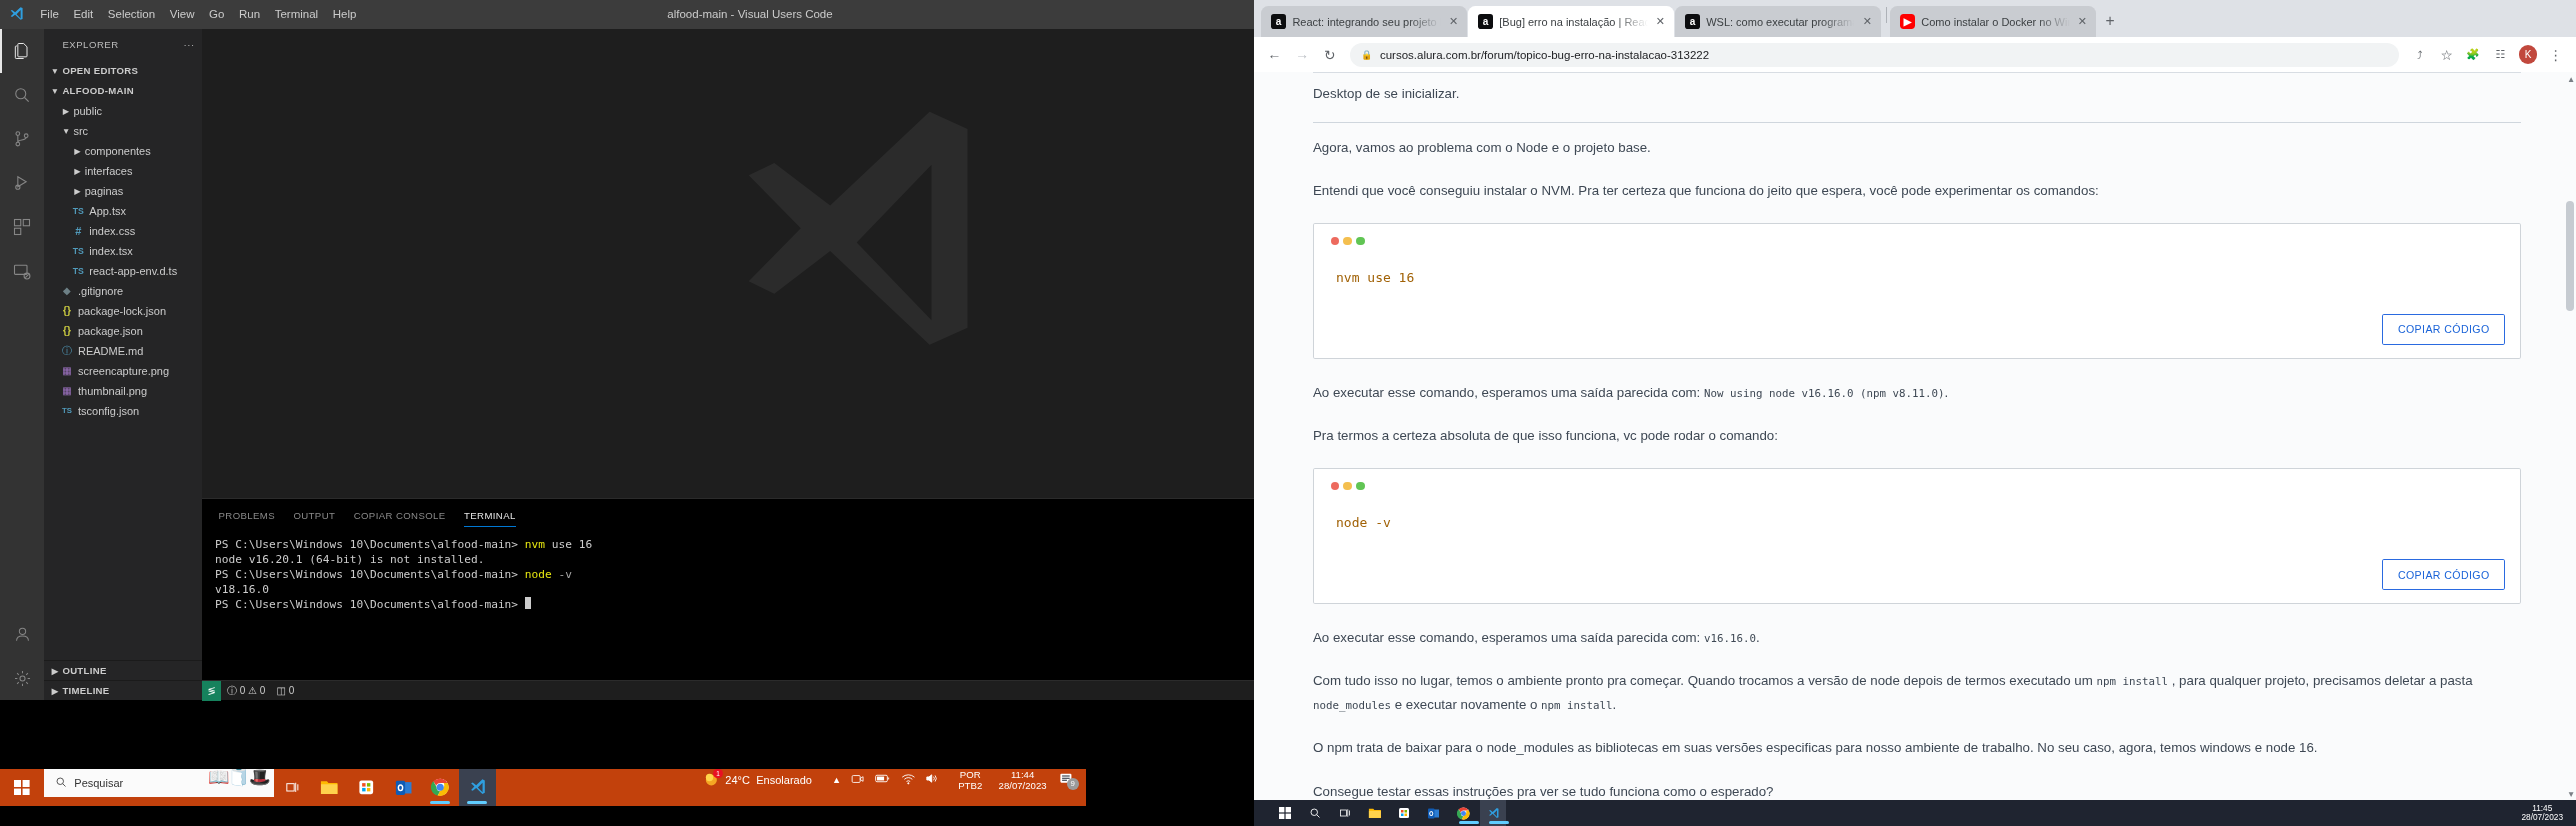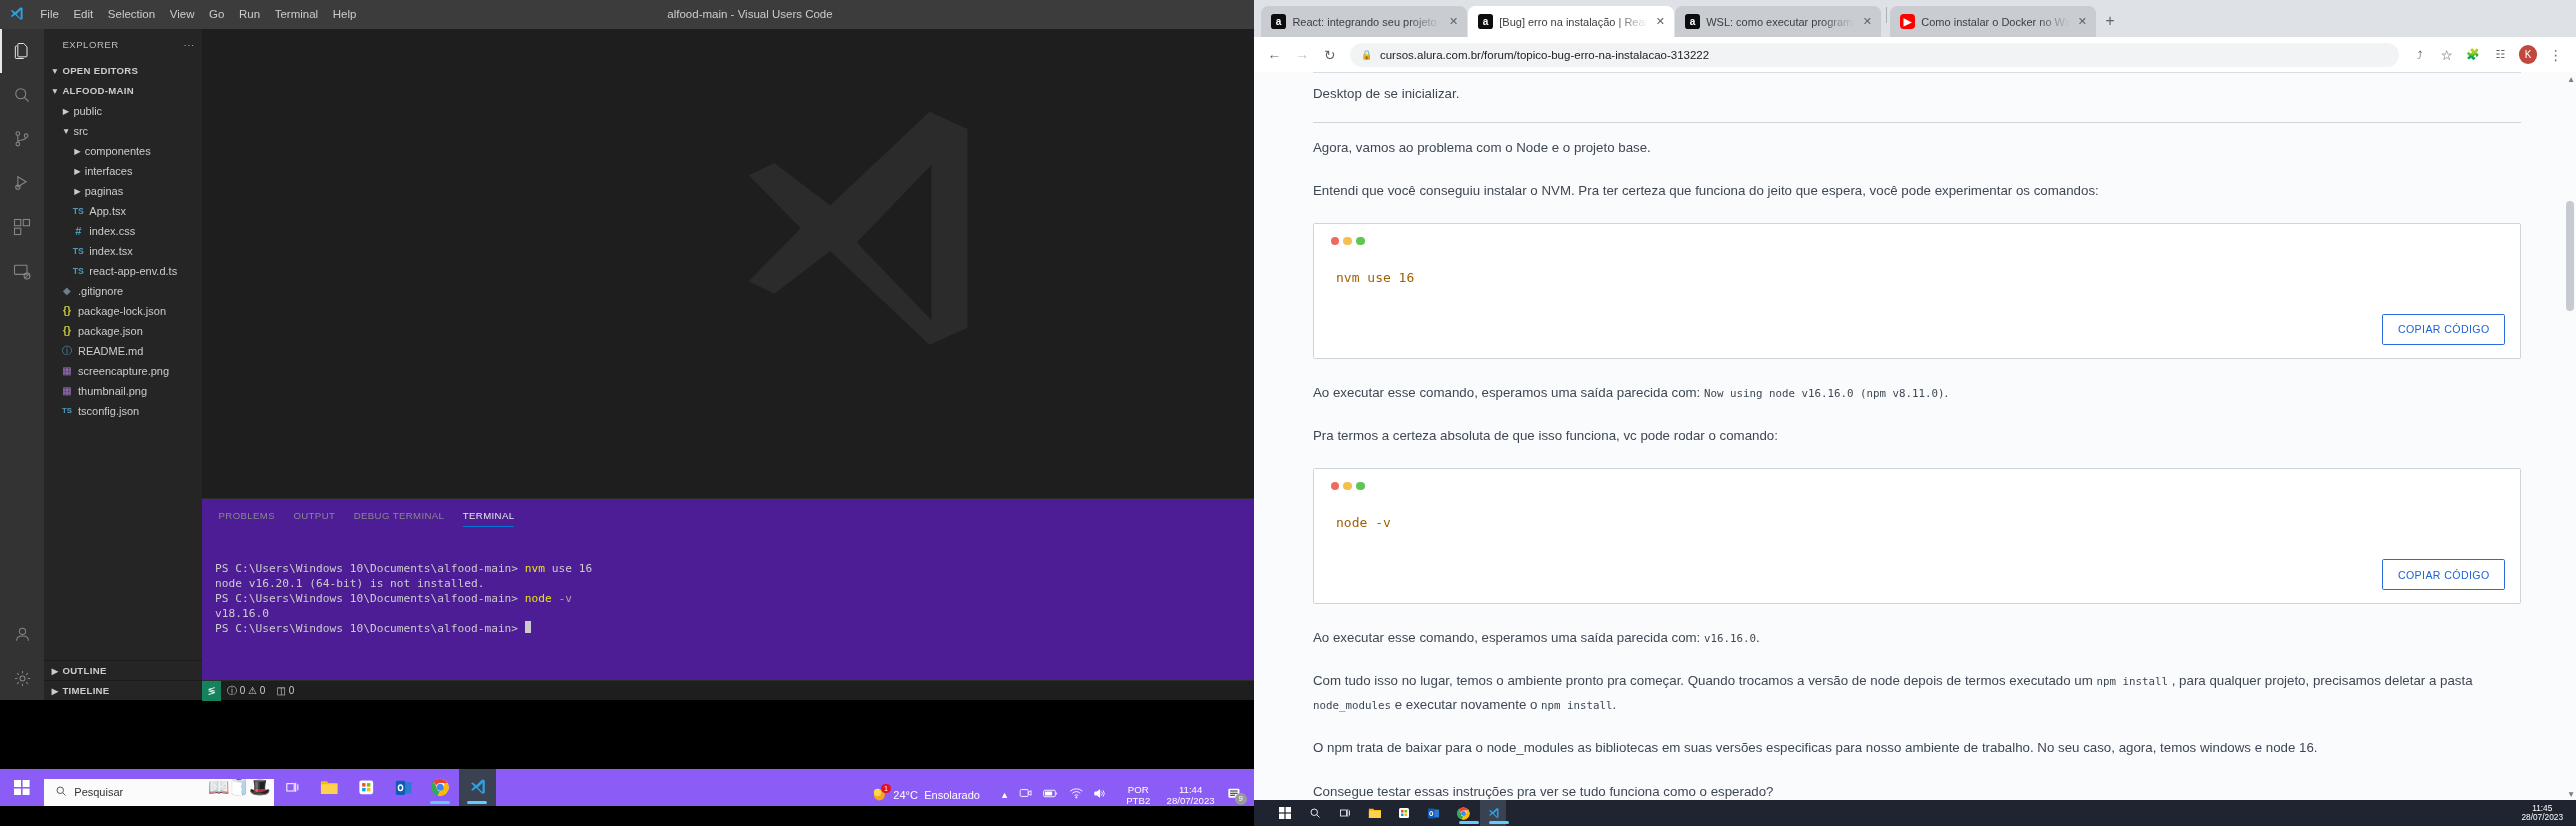--- a/index.html
+++ b/index.html
@@ -62,21 +62,21 @@
   .png { color:#a074c4; font-size:10px;}
   .git { color:#6d8086; font-size:10px;}
   .tsj { color:#519aba; font-weight:bold; font-size:7.8px;}
   .sb-bottom { margin-top:auto; }
   .sb-bottom .sb-section { border-top: 0.9px solid #1b1b1b; }
 
   .editor-area { flex: 1; display:flex; flex-direction:column; min-width:0; }
   .editor-blank { flex: 1; background:#1e1e1e; position:relative; overflow:hidden; }
   .big-logo { position:absolute; left: 50%; top: 46%; transform: translate(-50%,-50%); opacity:.055; }
 
-  .panel { height: 182px; background:#4c1d95; border-top:0.9px solid #2b2b2b; display:flex; flex-direction:column; flex:none;gap:24px;}
+  .panel { height: 182px; background:#000000; border-top:0.9px solid #2b2b2b; display:flex; flex-direction:column; flex:none;}
   .panel-tabs { height: 32px; display:flex; align-items:center; padding-left: 16.5px; position:relative; }
   .ptab { font-size: 9.6px; color:#8a8a8a; margin-right: 18.4px; letter-spacing:0.4px; padding: 7.3px 0 6.4px; position:relative;}
   .ptab.active { color:#e7e7e7; }
   .ptab.active::after { content:''; position:absolute; left:0; right:0; bottom:0; height:0.9px; background:#0078d4;}
   .panel-actions { position:absolute; right: 9.2px; top:0; height:32px; display:flex; align-items:center; gap: 10px; color:#cccccc; font-size:11px;}
   .pa-ps { display:flex; align-items:center; gap:4.6px; font-size:10px; color:#cccccc;}
   .term {
     flex:1; padding: 5.5px 0 0 13px; font-family:"DejaVu Sans Mono","Liberation Mono",monospace;
     font-size: 11.2px; line-height: 15px; color:#cccccc; white-space:pre; overflow:hidden;
   }
@@ -150,22 +150,22 @@
     font-family:"DejaVu Sans Mono","Liberation Mono",monospace; font-size: 10.8px; color:#3e4854;
     background: transparent;
   }
   .scrollbar-v { position:absolute; right:0; top:0; width: 12px; height:100%; background:transparent;}
   .scroll-thumb { position:absolute; right:1.8px; top: 129px; width:8.3px; height: 110px; background:#c6cbd1; border-radius:4.6px;}
   .scroll-up, .scroll-dn { position:absolute; right:0.9px; font-size:8.3px; color:#7a7f85; }
   .scroll-up { top:1.8px;} .scroll-dn { bottom: 1.8px;}
 
   
   #taskbar {
-    position:absolute; left:0; bottom: 20px; width: 1254px; height: 37px;
-    background:#8b5cf6; display:flex; align-items:flex-end;
+    position:absolute; left:0; bottom: 20px; width: 1086px; height: 37px;
+    background:#c2410c; display:flex; align-items:flex-start;
   }
   .tb-start { width:44px; height:37px; display:flex; align-items:center; justify-content:center; }
   .tb-search {
     width: 230px; height: 27.5px; background:#fbfbfb; display:flex; align-items:center;
     gap: 7.3px; padding: 0 5.5px 0 11px; color:#333; font-size:11px; position:relative; overflow:hidden;
   }
   .tb-search-emoji { position:absolute; right:3.7px; top:-1.8px; font-size:17.4px; letter-spacing:-0.9px;}
   .tb-icon { width:37px; height:37px; display:flex; align-items:center; justify-content:center; font-size:15.6px; position:relative;}
   .tb-icon.running::after { content:''; position:absolute; bottom:1.8px; left:8.3px; width:20px; height:2.8px; border-radius:1.8px; background:#60cdff;}
   .tb-icon.active { background:#3a4150; }
@@ -413,21 +413,21 @@
           <svg width="303" height="303" viewBox="0 0 32 32">
               <path fill="#ffffff" d="M24.3 2.2 13.8 12.1 7.9 7.6 5.2 8.9l5.5 5.6-5.5 5.6 2.7 1.3 5.9-4.5 10.5 9.9 4-1.8V4l-4-1.8zm.2 5.6v16.4l-7.9-8.2 7.9-8.2z"></path>
             </svg>
         </div>
       </div>
 
       <div class="panel">
         <div class="panel-tabs">
           <div class="ptab">PROBLEMS</div>
           <div class="ptab">OUTPUT</div>
-          <div class="ptab">DEBUG TERMINAL</div>
+          <div class="ptab">COPIAR CONSOLE</div>
           <div class="ptab active">TERMINAL</div>
           <div class="panel-actions">
             <span class="pa-ps">
               <span><svg width="12" height="12" viewBox="0 0 16 16" fill="none" stroke="#ccc" stroke-width="1.1">
                     <rect x="0.6" y="1.6" width="14.8" height="12.8" rx="1.4"></rect>
                     <path d="M4 5l3 3-3 3M8.5 11h4"></path>
                   </svg></span>
               <span>powershell</span>
             </span>
             <span>+</span>

